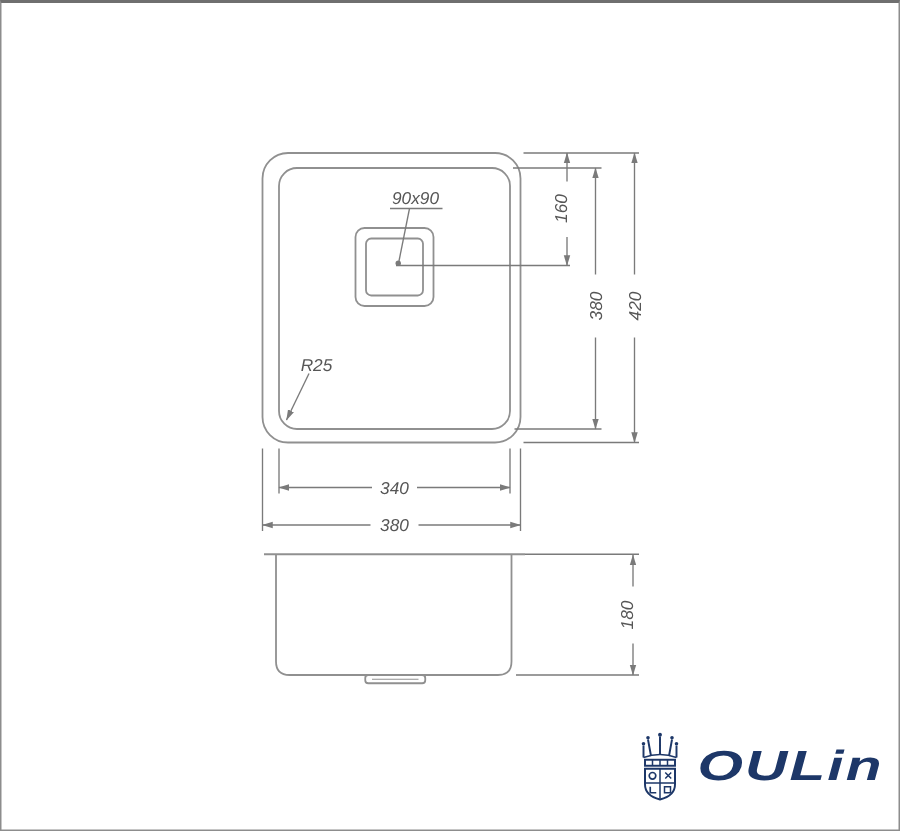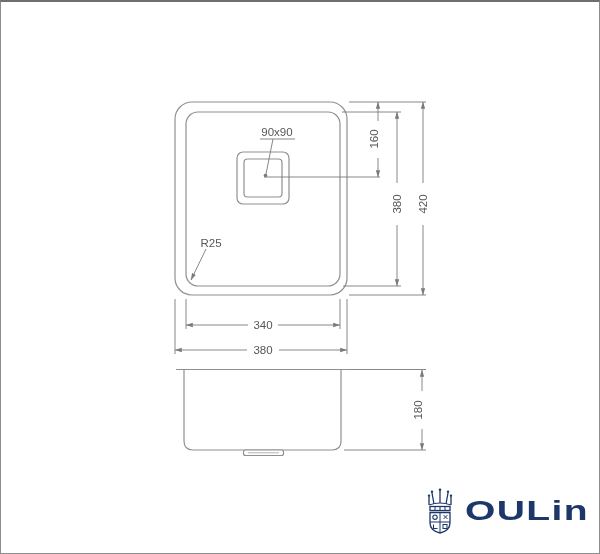--- a/index.html
+++ b/index.html
@@ -5,20 +5,21 @@
   html,body{margin:0;padding:0;background:#ffffff;}
   .page{
     position:relative;
     width:600px;height:554px;
     background:#ffffff;
     box-sizing:border-box;
     border:1px solid #8d8d8d;
     border-top:2px solid #6f6f6f;
     overflow:hidden;
     font-family:"Liberation Sans", sans-serif;
+    font-style:italic;
   }
   svg{display:block;}
   text{font-family:"Liberation Sans", sans-serif;}
   .dimtext{font-size:11.5px;}
   .brandtext{font-weight:bold;}
 </style>
 </head>
 <body>
 
 <div class="page">

